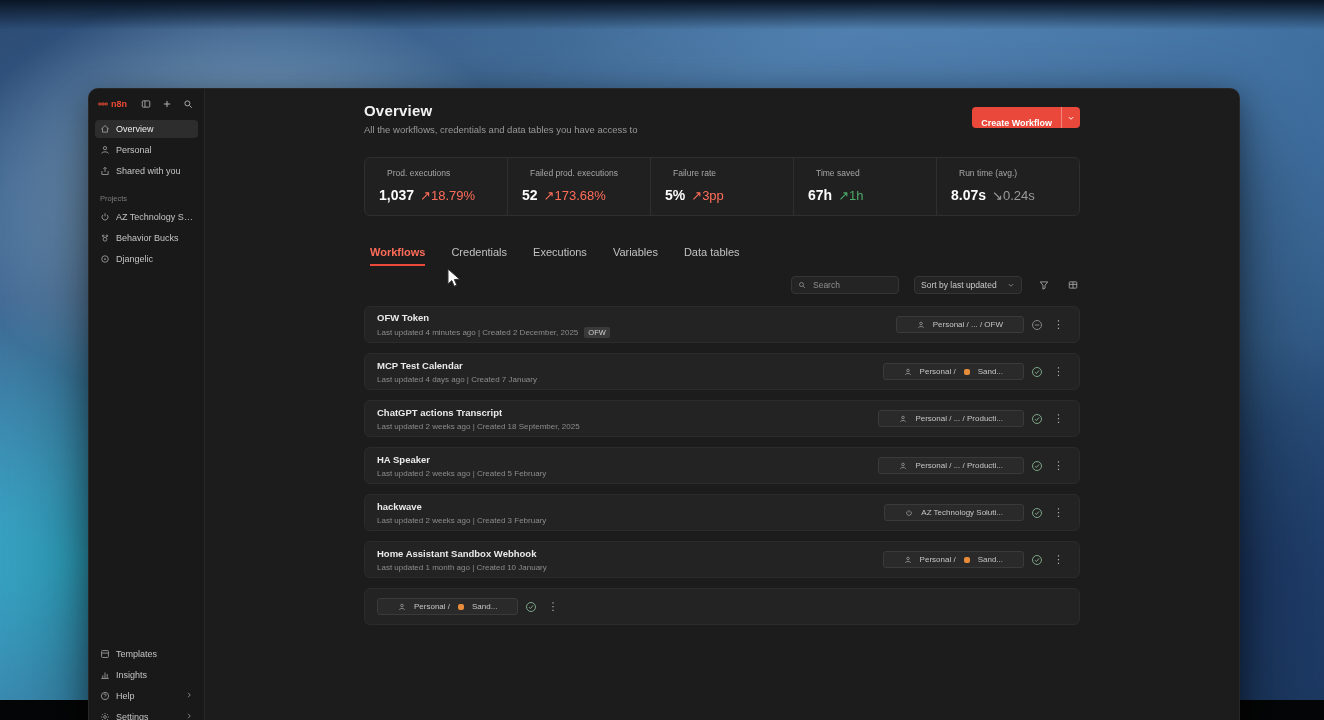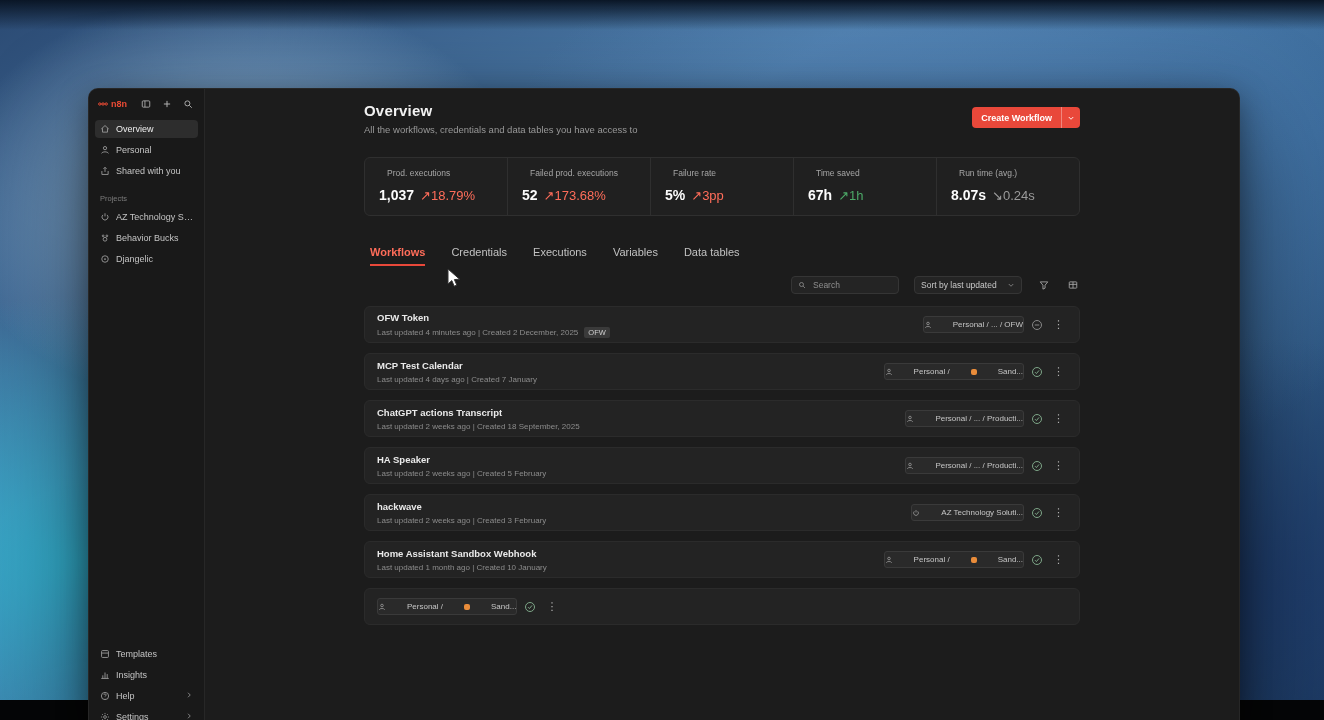--- a/index.html
+++ b/index.html
@@ -46,21 +46,21 @@
   .sb-section { font-size:7.5px; color:#7b7b7b; padding:11px 5px 5px; }
   .sb-footer { margin-top:auto; }
 
   
   .main { flex:1; position:relative; }
   .content { width:716px; margin:0 auto; padding-top:13px; }
 
   .hdr-row { display:flex; justify-content:space-between; align-items:flex-start; }
   .page-title { font-size:15px; font-weight:bold; color:#f2f2f2; letter-spacing:.2px; }
   .page-sub { font-size:9.5px; color:#989898; margin-top:5px; }
-  .create-btn { display:flex; align-items:center; background:#e9483a; border-radius:4px;
+  .create-btn { display:flex; align-items:flex-end; background:#e9483a; border-radius:4px;
     color:#fff; font-size:9px; height:21px; margin-top:5px; cursor:pointer; }
   .create-main { padding:0 9px; font-weight:bold; }
   .create-chev { border-left:1px solid rgba(255,255,255,.35); padding:0 5px; height:100%;
     display:flex; align-items:center; }
   .create-chev svg { width:8px; height:8px; }
 
   
   .stats { display:flex; border:1px solid #2f2f2f; background:#202020; border-radius:6px; margin-top:22px; }
   .stat { flex:1; padding:10px 14px 12px; }
   .stat + .stat { border-left:1px solid #2f2f2f; }
@@ -91,22 +91,22 @@
 
   
   .rows { margin-top:12px; }
   .row { background:#232323; border:1px solid #2b2b2b; border-radius:6px; padding:6px 12px;
     display:flex; align-items:center; margin-bottom:10px; height:37px; }
   .row-left { flex:1; min-width:0; }
   .row-title { font-size:9.5px; color:#eaeaea; font-weight:bold; }
   .row-meta { font-size:8px; color:#8c8c8c; margin-top:4px; display:flex; align-items:center; gap:6px; }
   .tag { background:#3a3a3a; color:#cfcfcf; border-radius:2px; padding:1px 4px; font-size:7.5px; }
   .row-right { display:flex; align-items:center; gap:7px; }
-  .badge { display:flex; align-items:center; gap:21px; background:#2a2a2a; border:1px solid #3a3a3a;
-    border-radius:3px; height:17px; padding:0 0; font-size:8px; color:#c6c6c6; white-space:nowrap; }
+  .badge { display:flex; align-items:center; gap:8px; background:#2a2a2a; border:1px solid #3a3a3a;
+    border-radius:3px; height:17px; padding:0 20px; font-size:8px; color:#c6c6c6; white-space:nowrap; }
   .badge svg { width:8px; height:8px; color:#a8a8a8; flex-shrink:0; }
   .proj-dot { width:6px; height:6px; border-radius:2px; background:#e98c3a; flex-shrink:0; }
   .status { display:flex; color:#7fa98a; }
   .status.inactive { color:#8a8a8a; }
   .status svg { width:12px; height:12px; }
   .kebab { color:#b0b0b0; font-size:11px; padding:0 3px; cursor:pointer; line-height:1; }
 
   
   .cursor { position:absolute; left:446px; top:268px; z-index:20; pointer-events:none; }
 </style>

